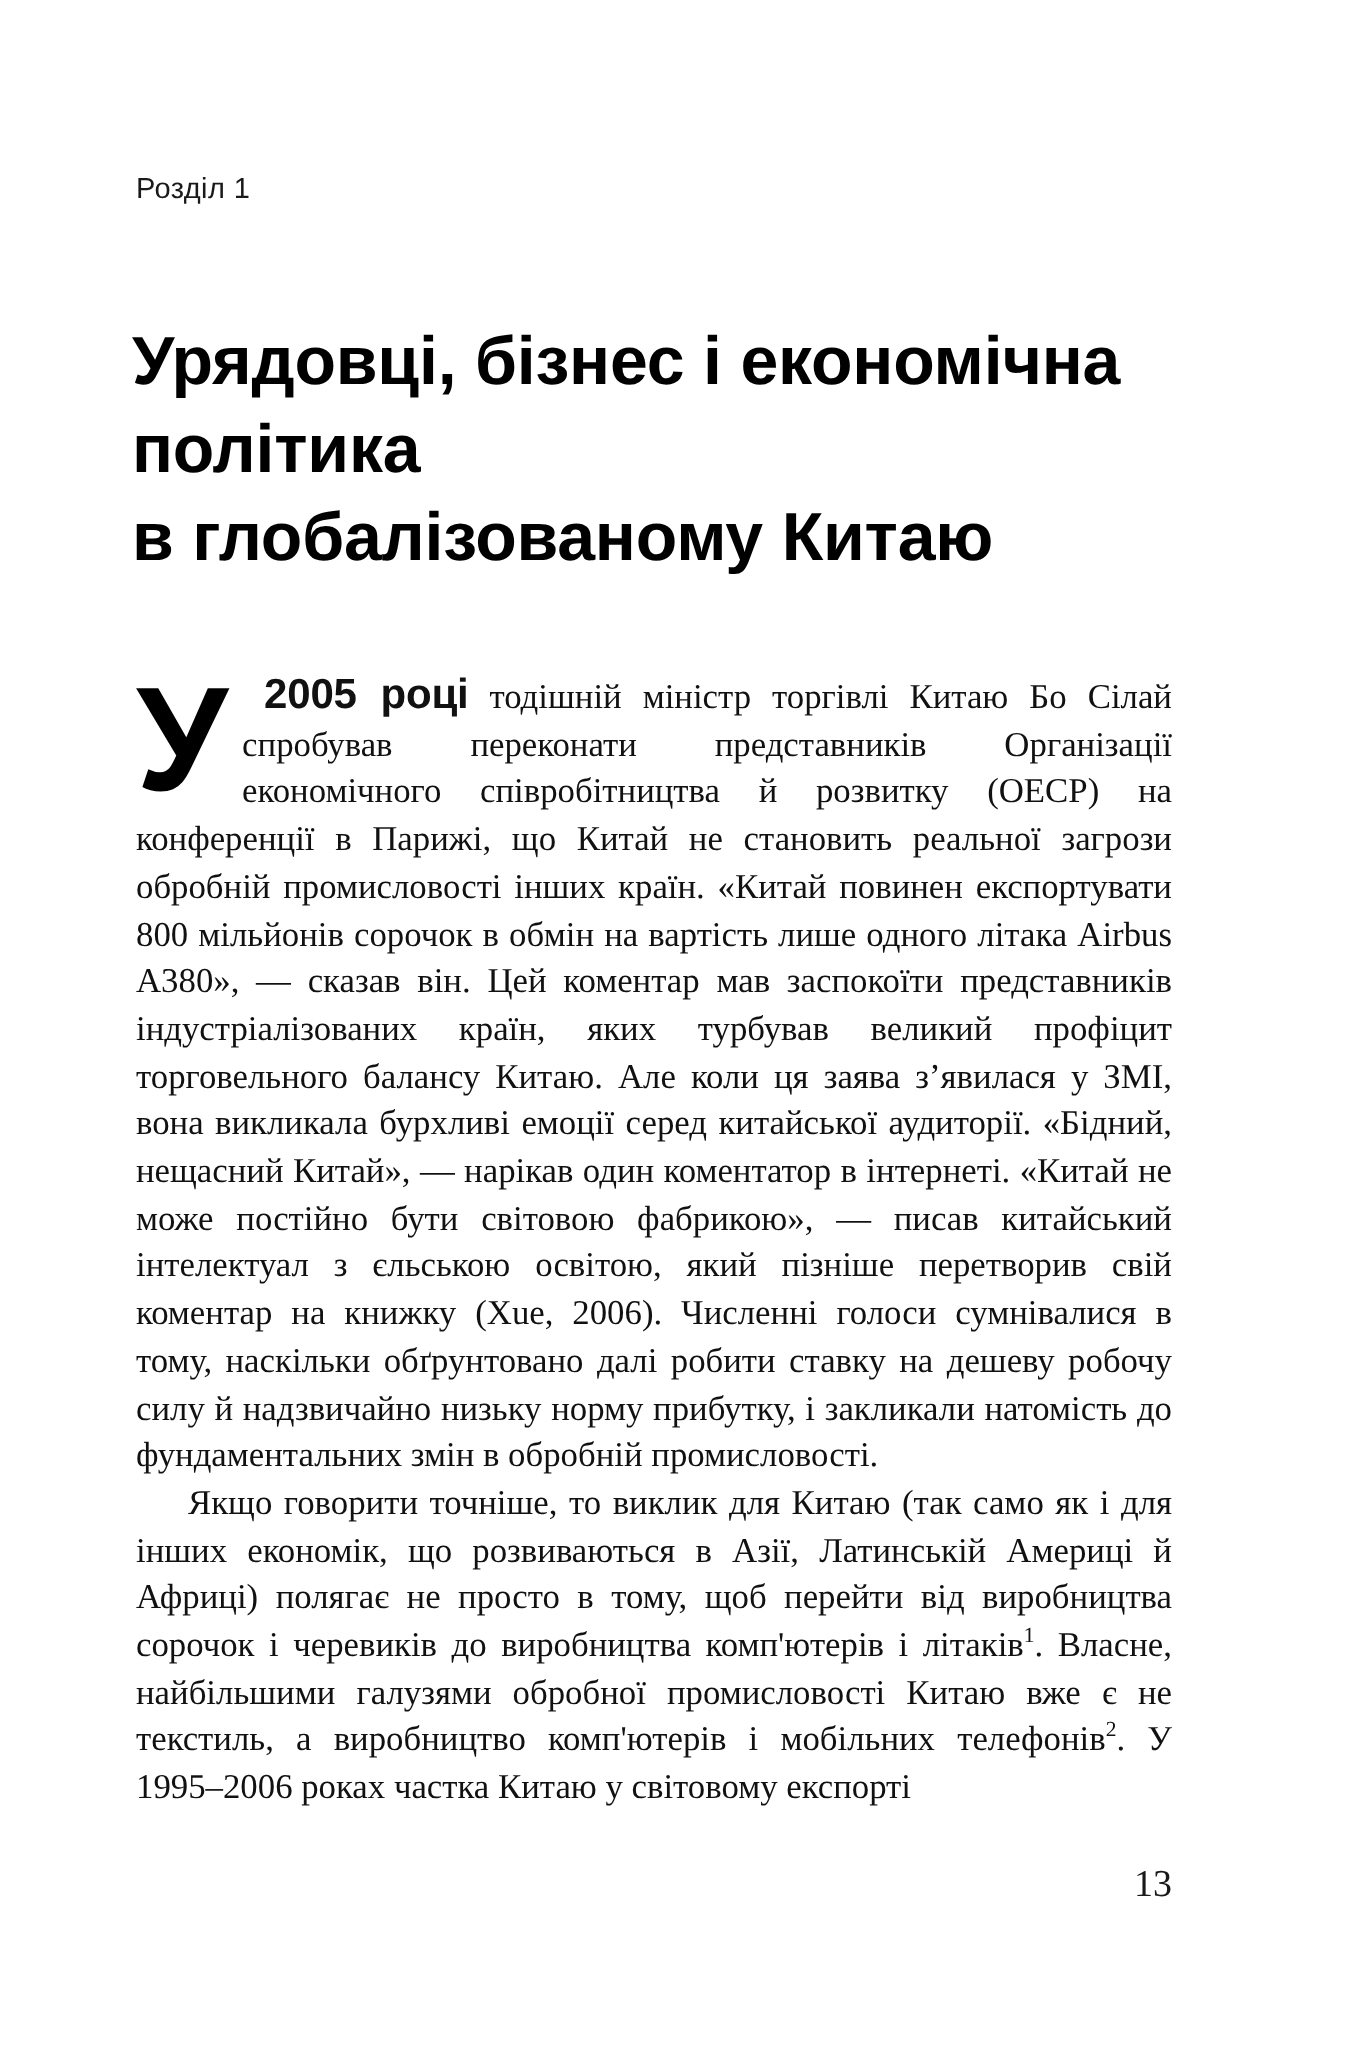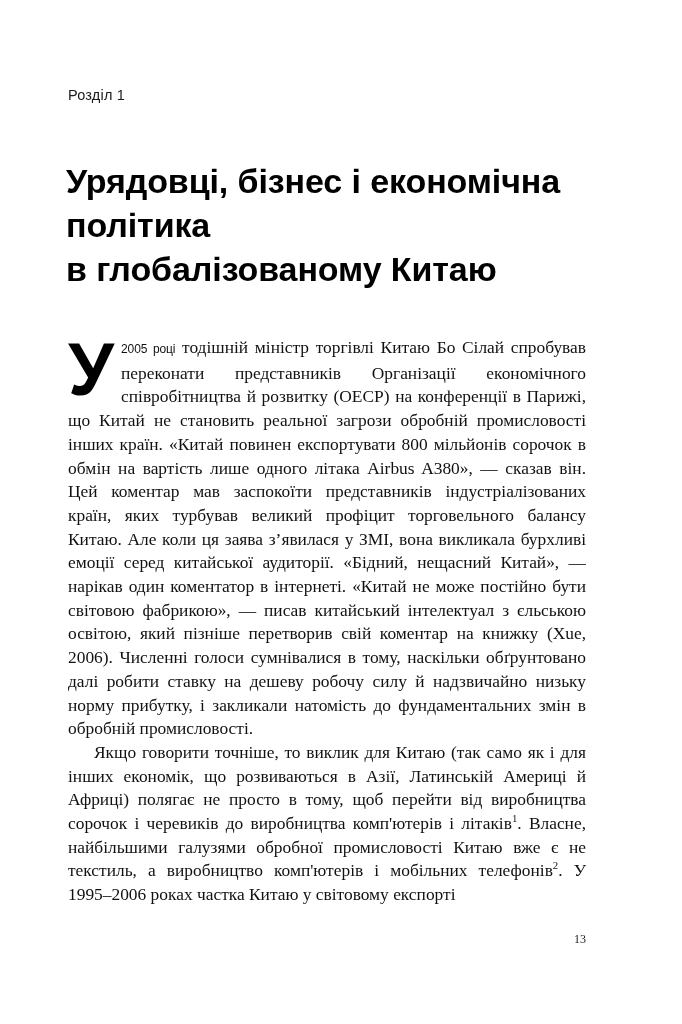--- a/index.html
+++ b/index.html
@@ -79,38 +79,39 @@
     font-weight: 700;
     font-size: 74px;
     line-height: 0.80;
     margin: 4px 7px 0 0;
     color: #000000;
     -webkit-font-smoothing: antialiased;
   }
 
   .lead-bold {
     font-family: "Liberation Sans", "DejaVu Sans", sans-serif;
-    font-weight: 400;
-    font-size: 12px;
+    font-weight: 700;
+    font-size: 21px;
     letter-spacing: -0.1px;
+    margin-left: 11px;
   }
 
   sup.fn {
     font-size: 0.62em;
     vertical-align: super;
     line-height: 0;
   }
 
   
   .folio {
     position: absolute;
     right: 96px;
     top: 932px;
     font-family: "Liberation Serif", "DejaVu Serif", serif;
-    font-size: 12px;
+    font-size: 19px;
     color: #1a1a1a;
   }
 </style>
 </head>
 <body>
 
 <div class="page">
 
   <div class="chapter-label">Розділ 1</div>
 

